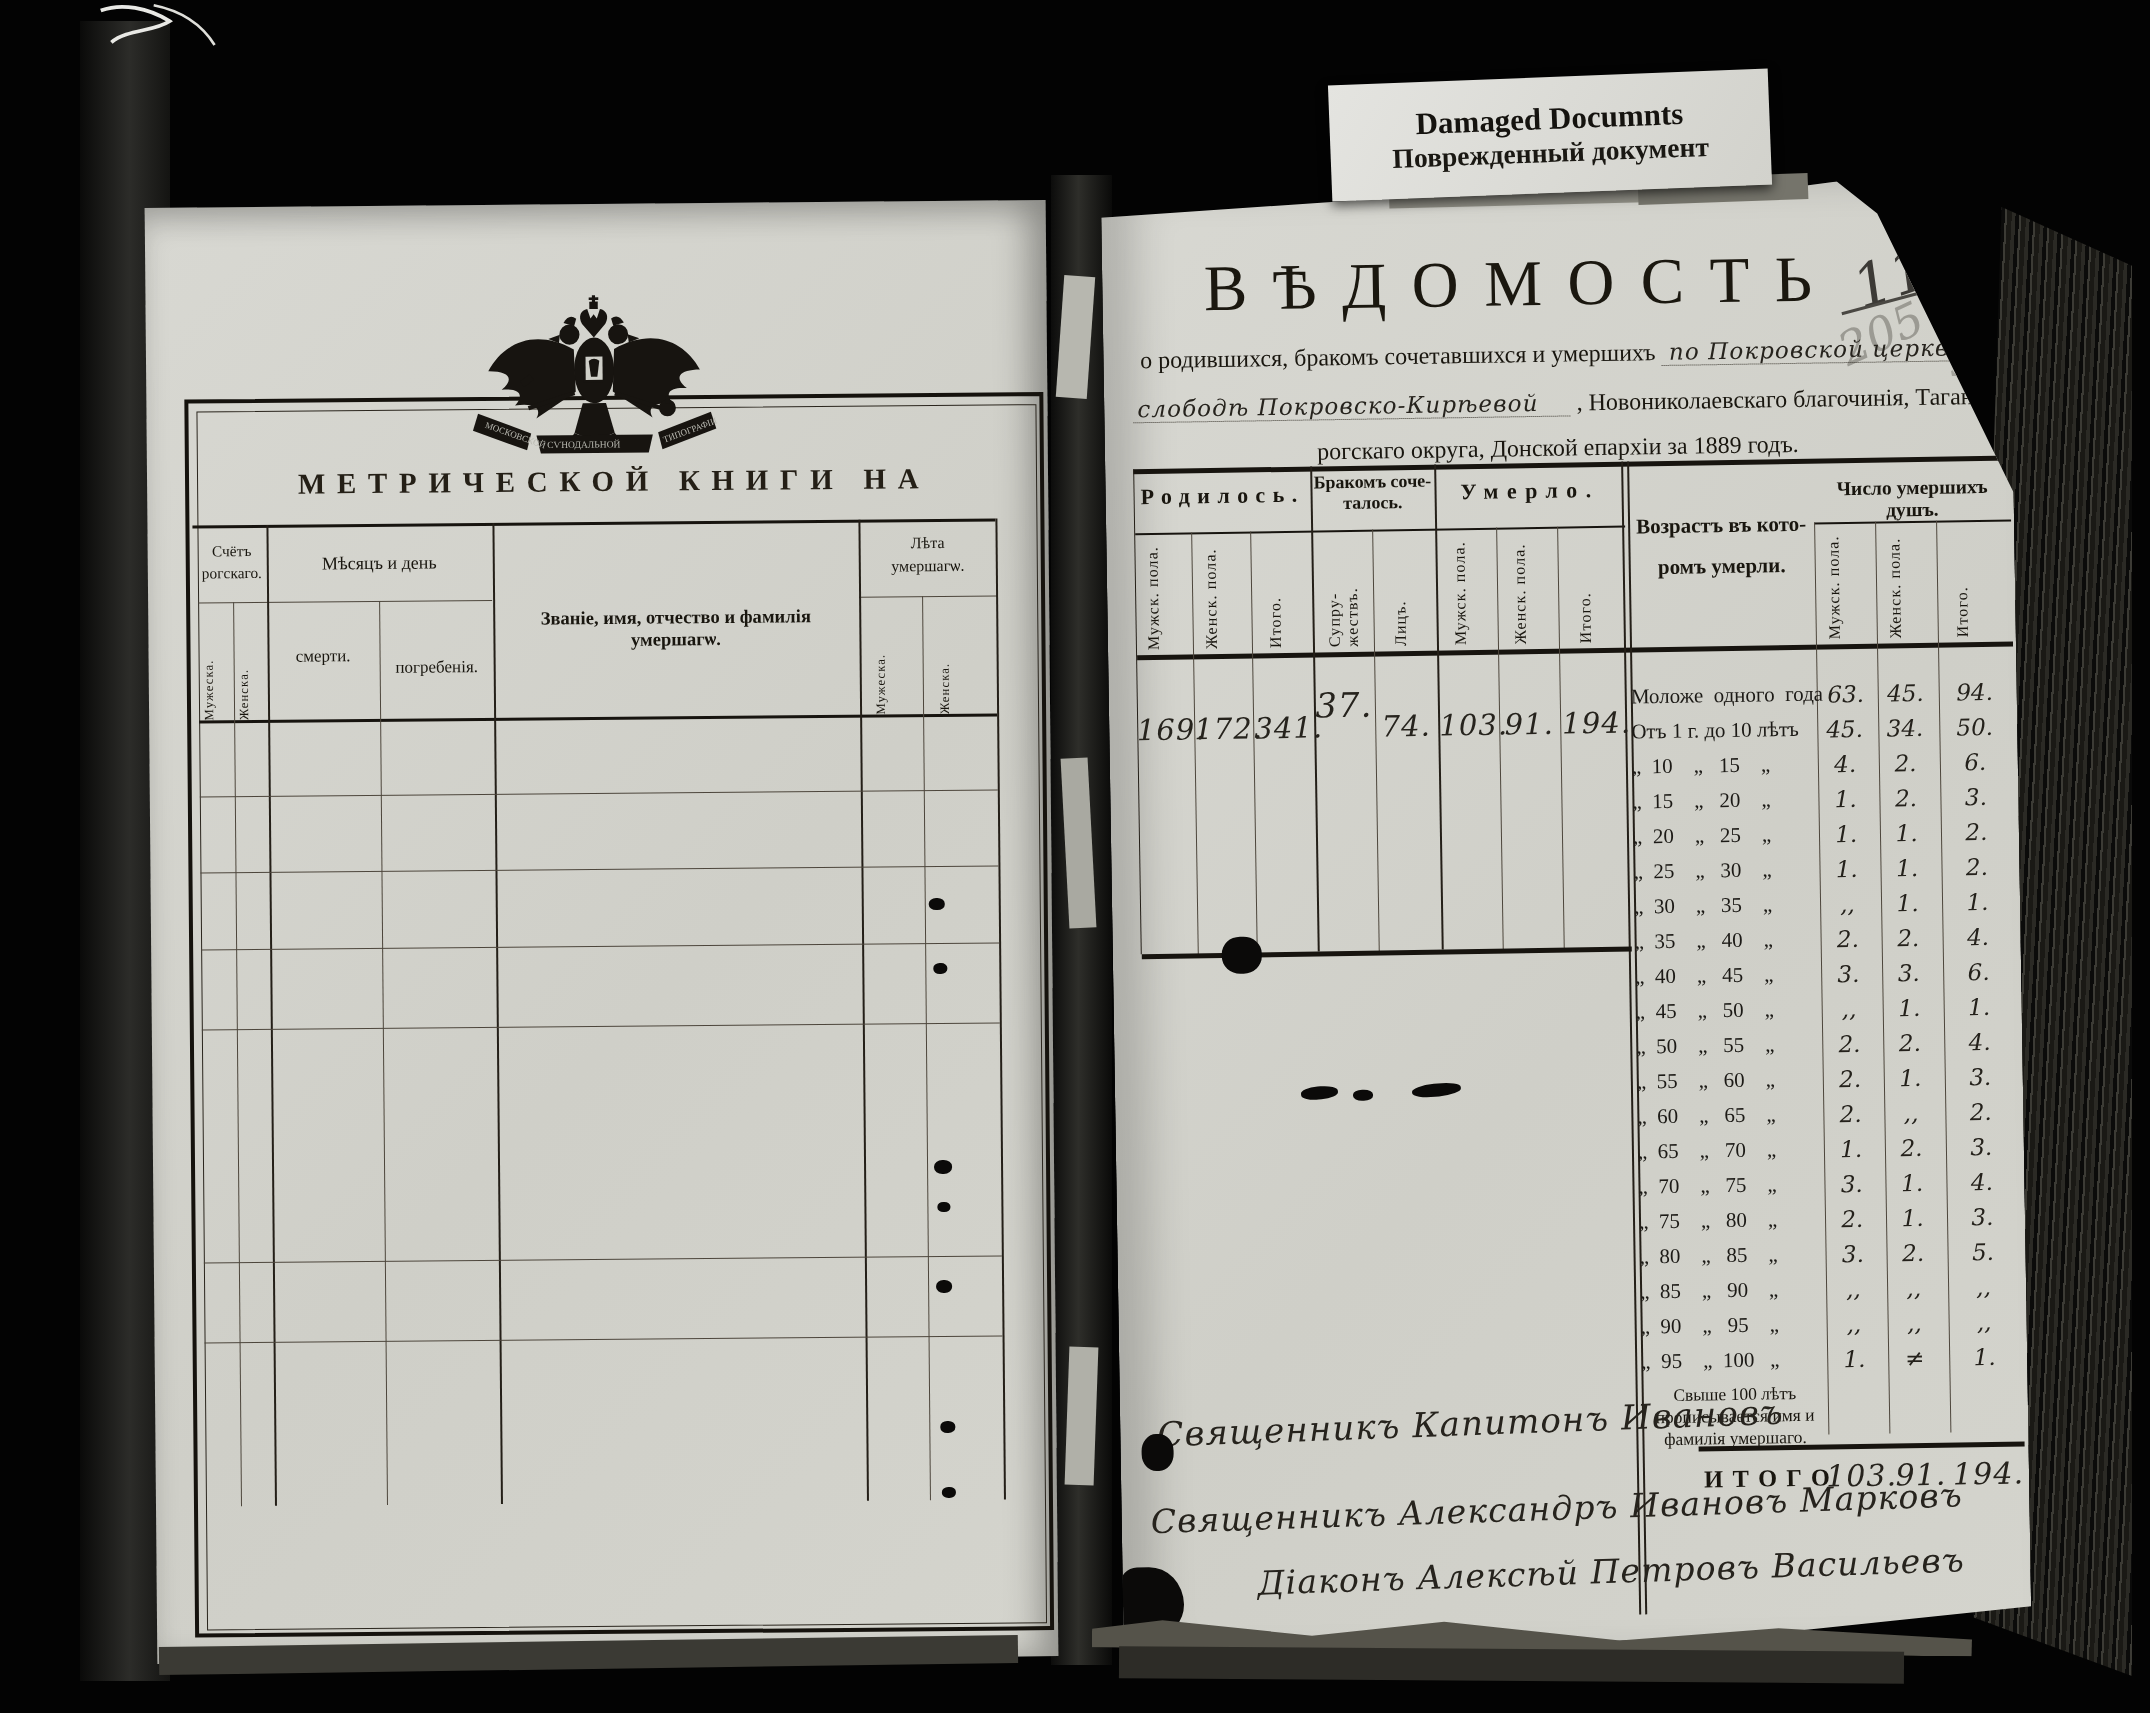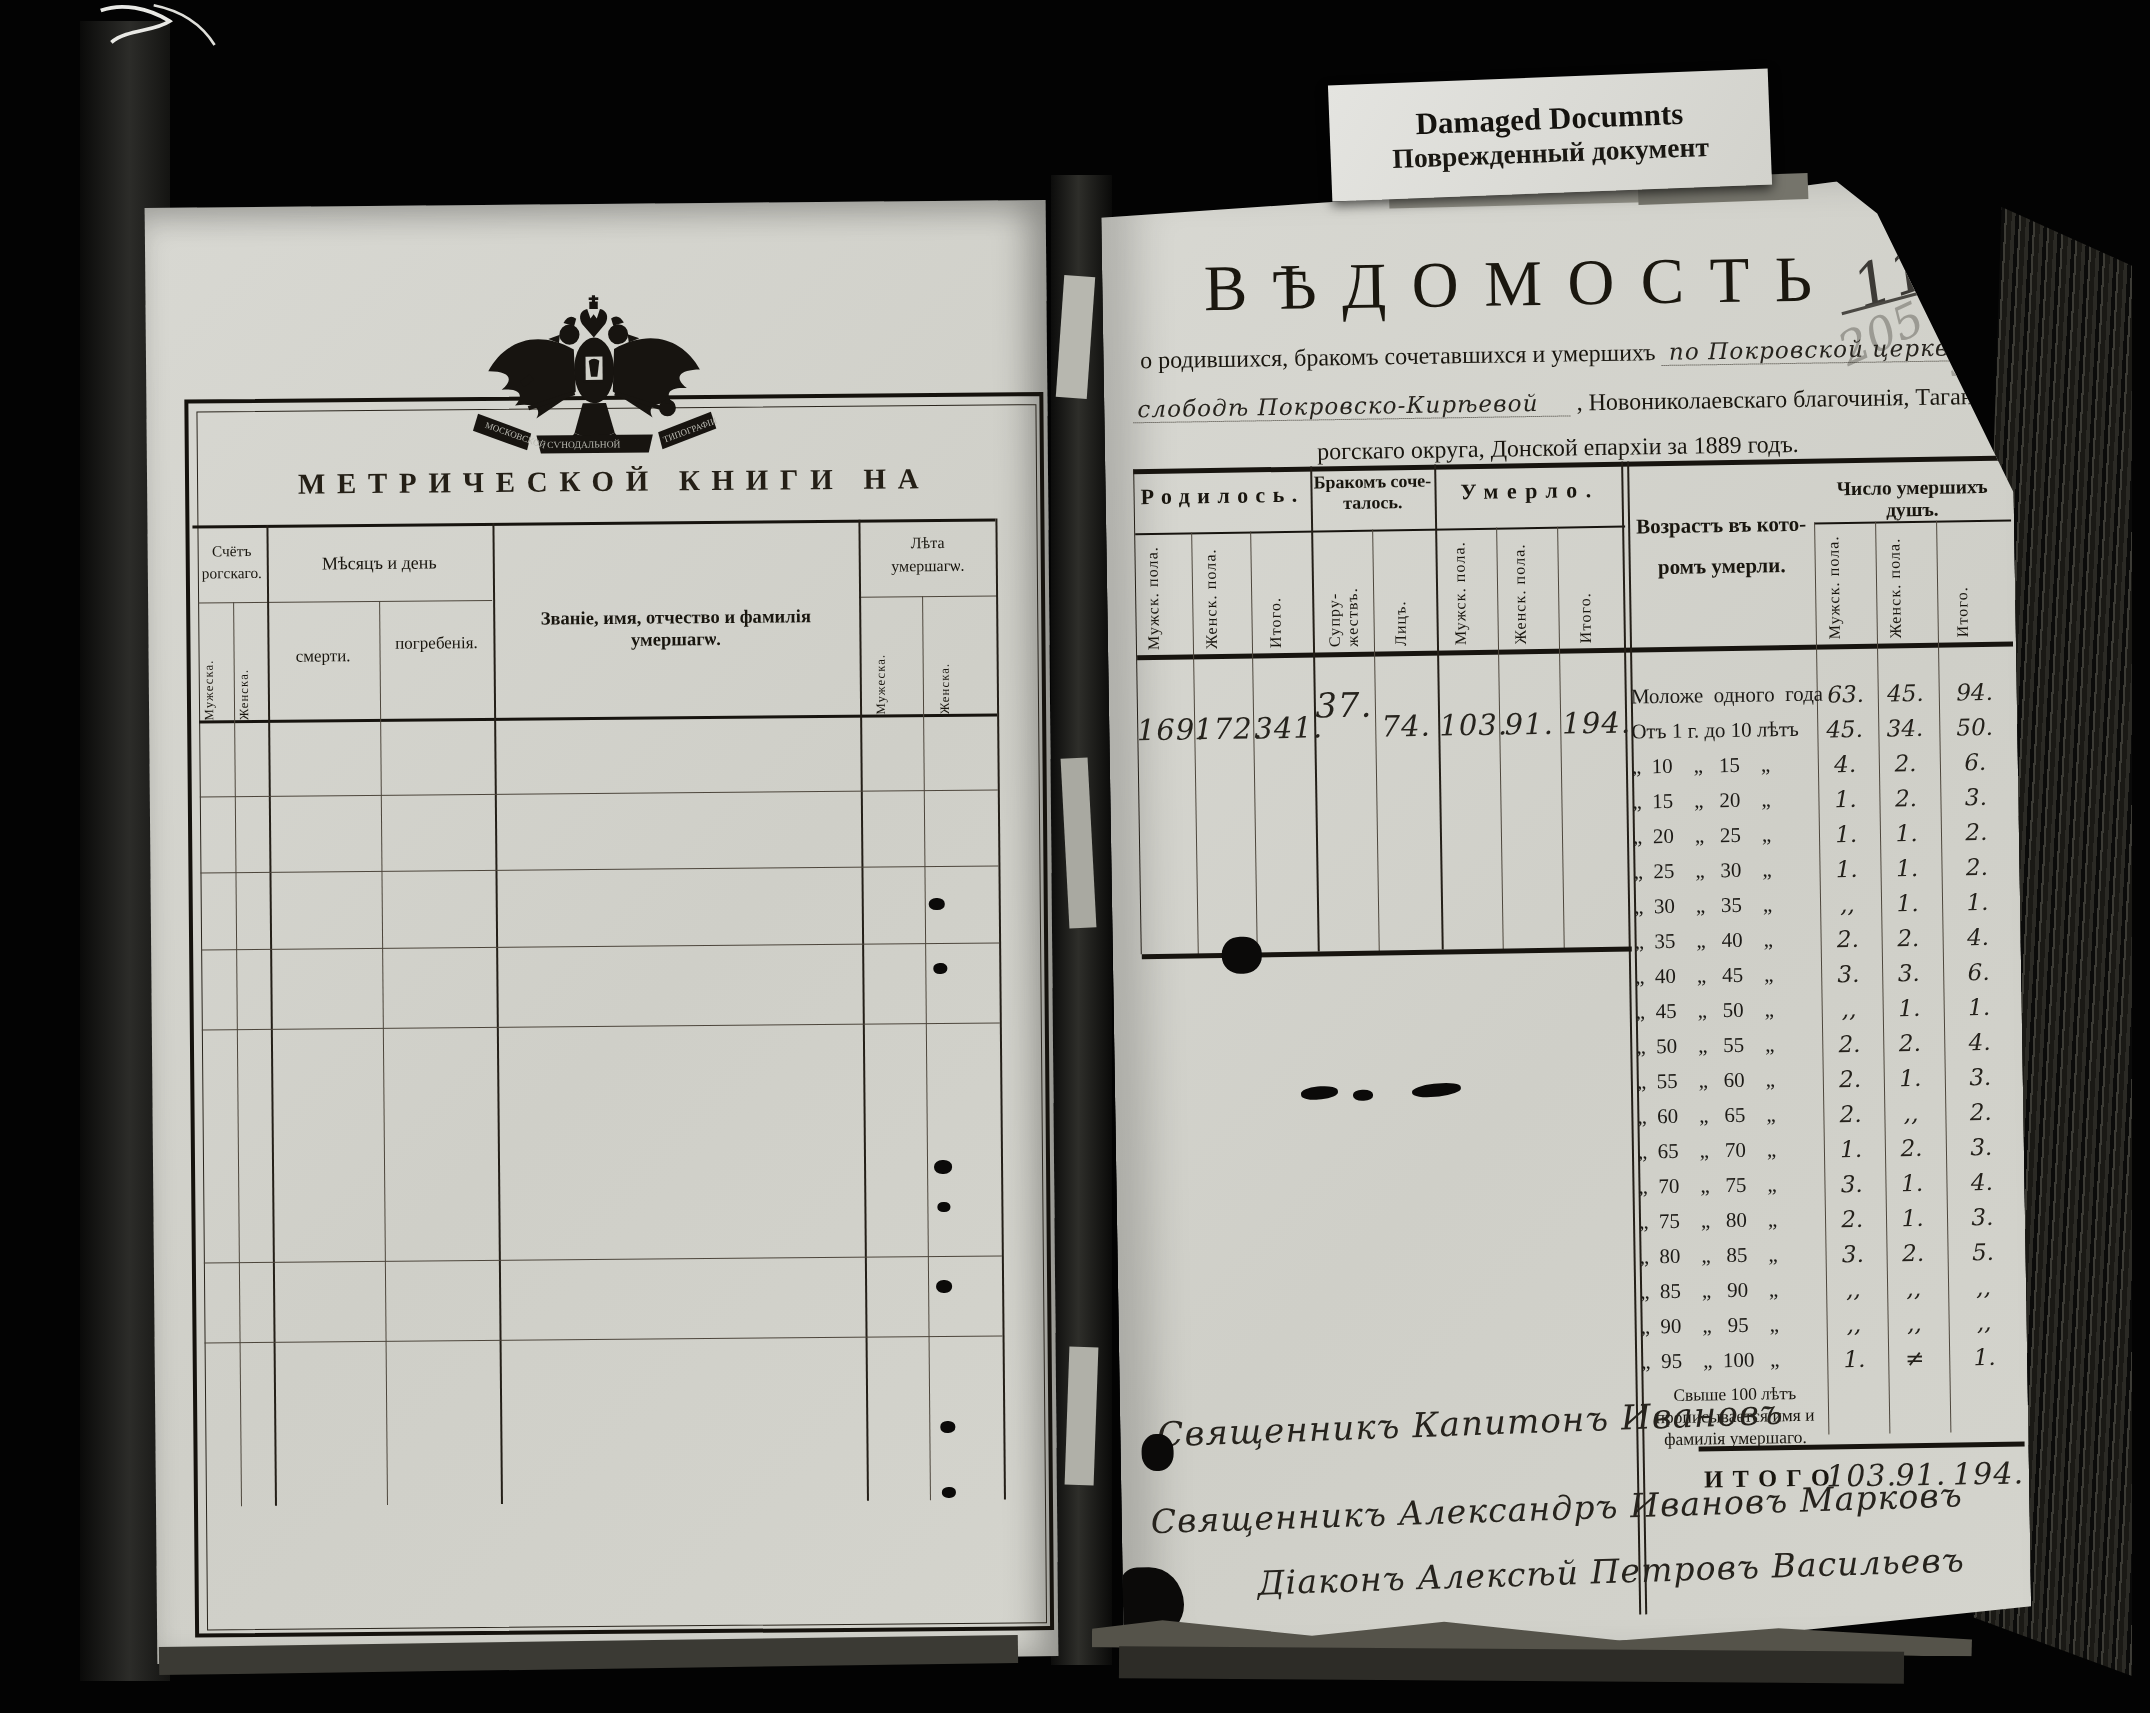--- a/index.html
+++ b/index.html
@@ -123,21 +123,21 @@
       <div>Лѣта</div>
         <div>умершагѡ.</div>
     </div>
     <div class="abs" style="left:53px;top:397px;width:30px;height:116px;">
       <div class="vlab small" style="height:116px;">Мужеска.</div>
       </div>
     <div class="abs" style="left:88px;top:397px;width:30px;height:116px;">
       <div class="vlab small" style="height:116px;">Женска.</div>
       </div>
     <div class="abs ctr printed" style="left:119px;top:440px;width:111px;font-size:17px;">смерти.</div>
-    <div class="abs ctr printed" style="left:231px;top:428px;width:114px;font-size:17px;">погребенія.</div>
+    <div class="abs ctr printed" style="left:231px;top:452px;width:114px;font-size:17px;">погребенія.</div>
     <div class="abs" style="left:725px;top:397px;width:30px;height:116px;">
       <div class="vlab small" style="height:116px;">Мужеска.</div>
       </div>
     <div class="abs" style="left:789px;top:397px;width:30px;height:116px;">
       <div class="vlab small" style="height:116px;">Женска.</div>
       </div>
 
     <div class="hl thin" style="left:50px;top:589px;width:798px;"></div>
     <div class="hl thin" style="left:50px;top:665px;width:798px;"></div>
     <div class="hl thin" style="left:50px;top:742px;width:798px;"></div>

